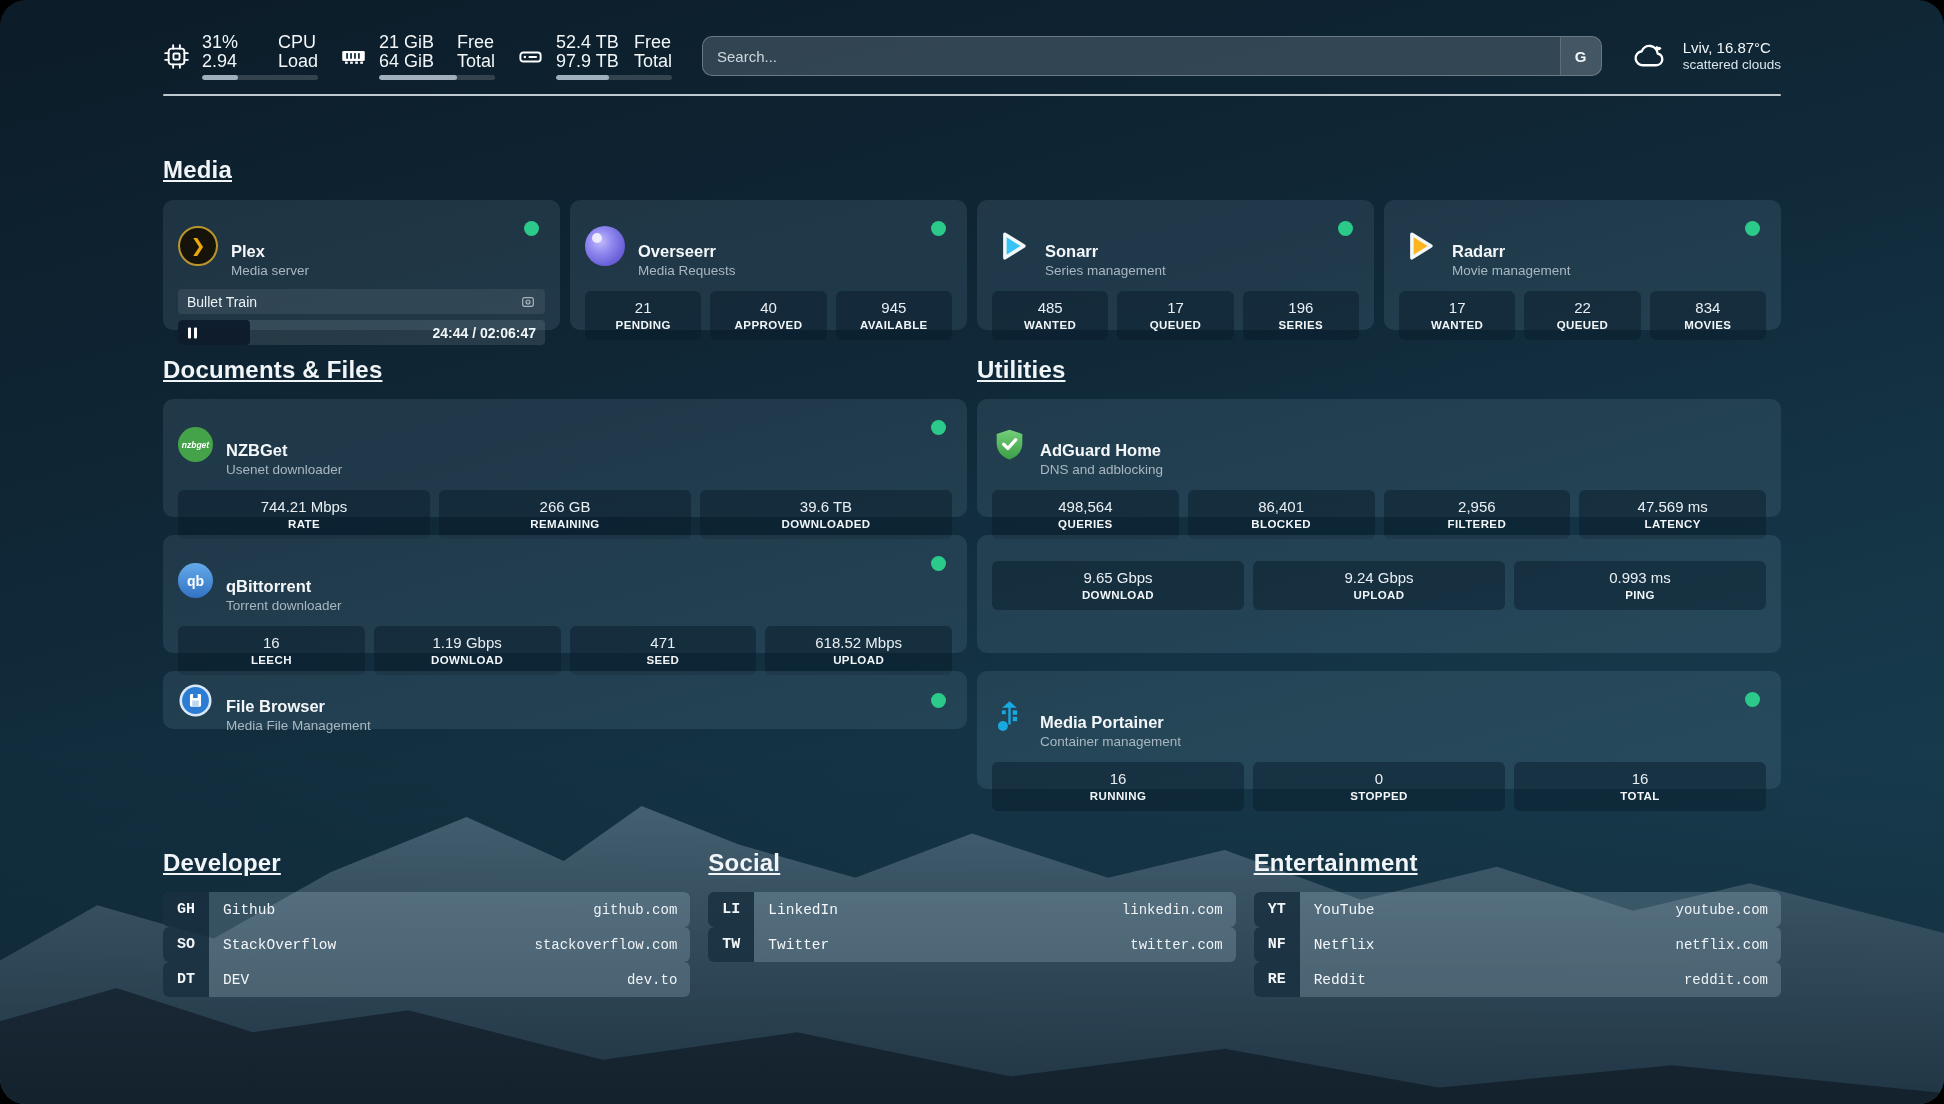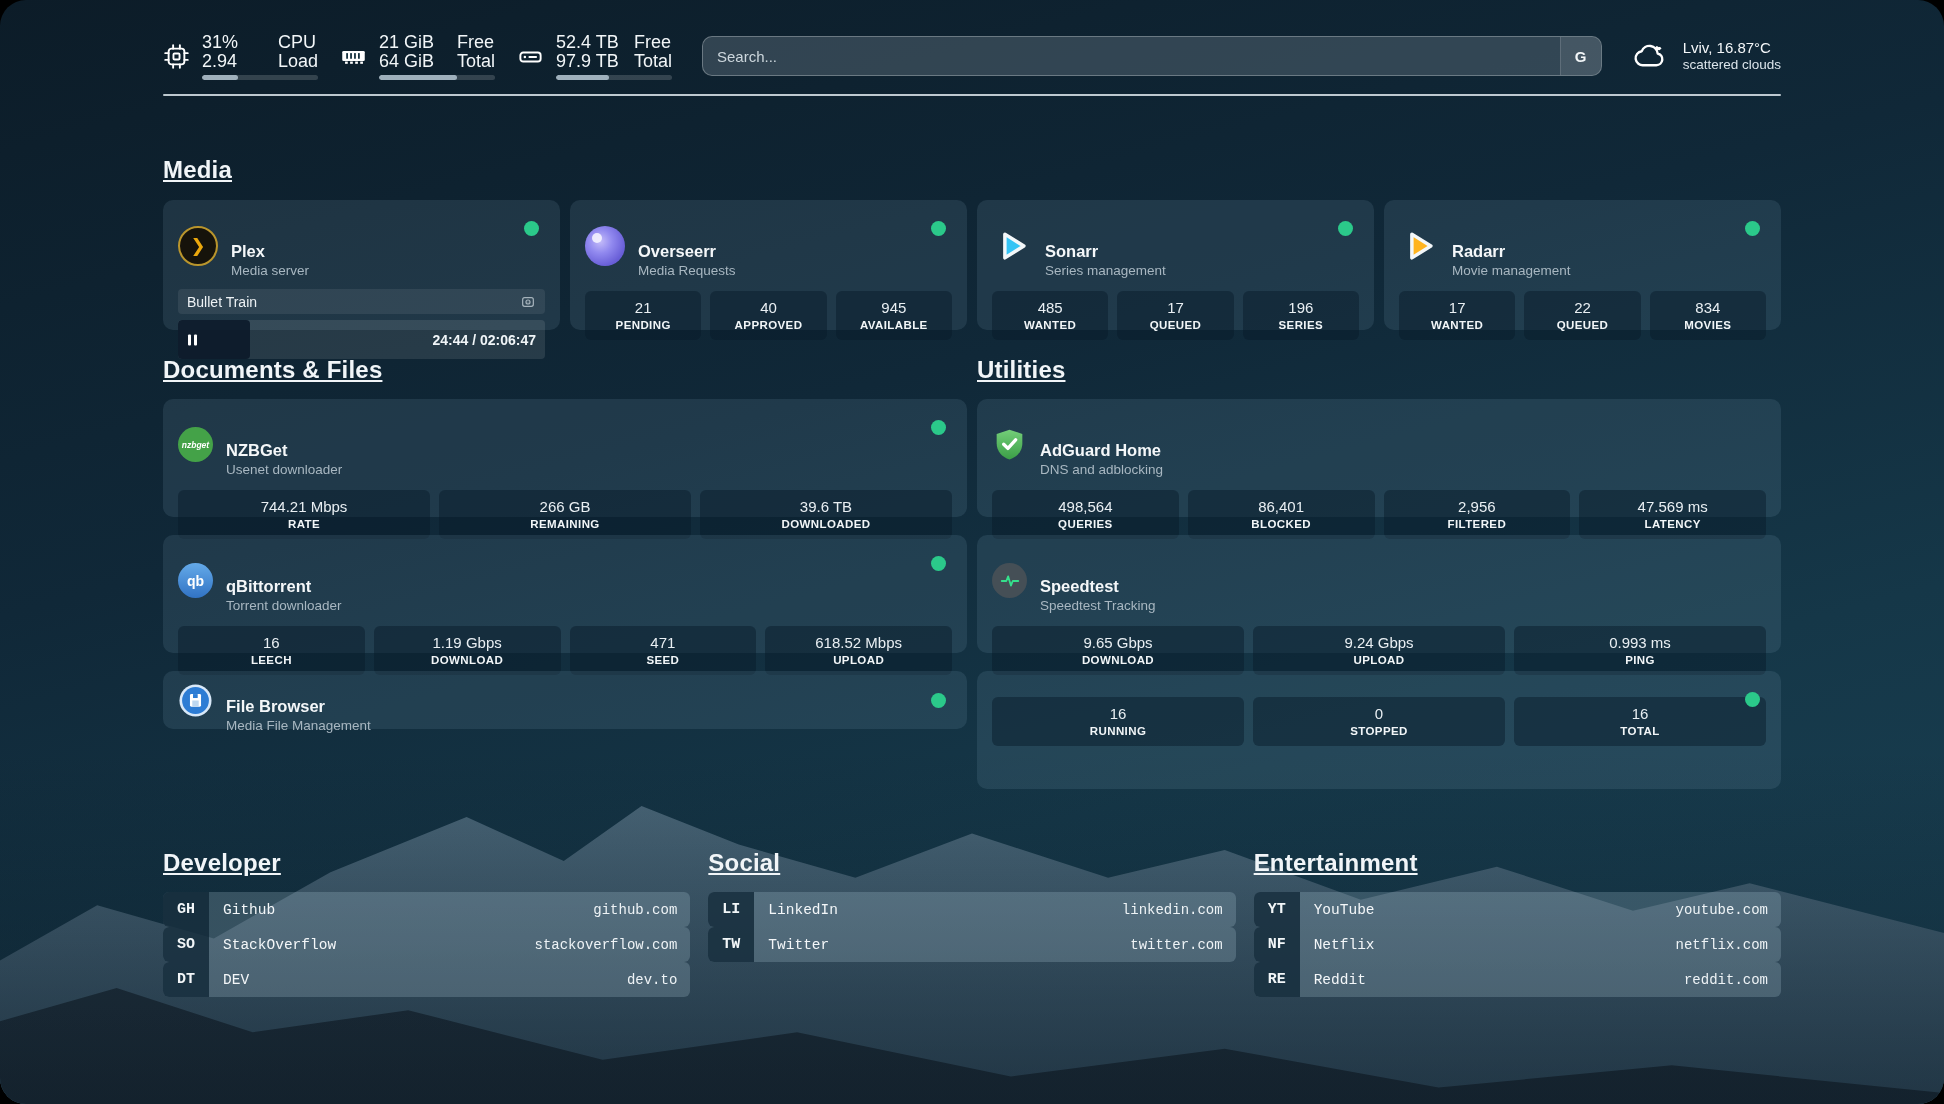--- a/index.html
+++ b/index.html
@@ -60,21 +60,21 @@
   .plex{background:#16130b;border:2px solid #b9952c;box-sizing:border-box;color:#eba80d;font-size:18px;font-weight:800;}
   .overseerr{background:radial-gradient(circle at 38% 38%,#c4bcf9 0%,#9189ef 34%,#6a60d8 70%,#544ac4 100%);position:relative;overflow:hidden;}
   .overseerr span{position:absolute;left:7px;top:7px;width:10px;height:10px;border-radius:50%;background:#f4f2ff;opacity:.9;}
   .nzbget{background:#44a248;color:#fff;font-size:8.5px;font-style:italic;font-weight:700;}
   .qbit{background:linear-gradient(180deg,#64aae9,#3173c4);color:#fff;font-size:14px;font-weight:700;}
   .speedtest{background:#454f56;}
   .app-icon svg{display:block;}
   
   .now-playing{margin-top:11px;height:25px;border-radius:4px;background:rgba(255,255,255,.08);display:flex;align-items:center;padding:0 9px;font-size:14px;color:#edf2f5;}
   .np-cast{margin-left:auto;opacity:.7;display:flex;}
-  .progress-row{margin-top:6px;height:39px;border-radius:4px;background:rgba(255,255,255,.10);position:relative;overflow:hidden;}
+  .progress-row{margin-top:6px;height:25px;border-radius:4px;background:rgba(255,255,255,.10);position:relative;overflow:hidden;}
   .elapsed{position:absolute;left:0;top:0;bottom:0;background:rgba(12,26,42,.92);border-radius:4px;}
   .pause{position:absolute;left:10px;top:50%;transform:translateY(-50%);display:flex;gap:3px;cursor:pointer;}
   .pause i{display:block;width:3px;height:11px;border-radius:1px;background:#fff;}
   .time{position:absolute;right:9px;top:50%;transform:translateY(-50%);font-size:14px;font-weight:700;color:#f0f5f8;white-space:nowrap;}
   
   .two-col{margin-top:26px;display:grid;grid-template-columns:1fr 1fr;gap:10px;align-items:start;}
   .col-cards{margin-top:15px;display:flex;flex-direction:column;gap:18px;}
   .card-wide{height:118px;}
   
   .bookmarks{margin-top:60px;display:grid;grid-template-columns:1fr 1fr 1fr;gap:18px;}
@@ -433,49 +433,54 @@
                   <div class="tile-label">FILTERED</div>
                 </div>
               <div class="tile">
                   <div class="tile-value">47.569 ms</div>
                   <div class="tile-label">LATENCY</div>
                 </div>
             </div>
           </div>
 
           <div class="card card-wide">
-            <div class="app-head">
-              <div class="app-icon icon-sm speedtest">
-                <svg width="22" height="22" viewBox="0 0 24 24">
-                    <polyline points="3,12 8,12 10,7 13,17 15,12 21,12" fill="none" stroke="#35e08c" stroke-width="2" stroke-linecap="round" stroke-linejoin="round"></polyline>
-                  </svg>
-              </div>
-              <div class="app-titles">
-                <div class="app-title">Speedtest</div>
-                <div class="app-sub">Speedtest Tracking</div>
-              </div>
-            </div>
             <div class="tiles">
               <div class="tile">
                   <div class="tile-value">9.65 Gbps</div>
                   <div class="tile-label">DOWNLOAD</div>
                 </div>
               <div class="tile">
                   <div class="tile-value">9.24 Gbps</div>
                   <div class="tile-label">UPLOAD</div>
                 </div>
               <div class="tile">
                   <div class="tile-value">0.993 ms</div>
                   <div class="tile-label">PING</div>
                 </div>
             </div>
           </div>
 
           <div class="card card-wide">
             <span class="dot"></span>
+            <div class="app-head">
+              <div class="app-icon icon-sm">
+                <svg width="35" height="35" viewBox="0 0 24 24" fill="#18a9e0">
+                  <path d="M12 1.5 17 6H7Z"></path>
+                    <rect x="11.2" y="5.5" width="1.6" height="12"></rect>
+                  <circle cx="7.5" cy="18.5" r="3.4"></circle>
+                  <rect x="14.2" y="7.8" width="3" height="3"></rect>
+                    <rect x="14.2" y="12.2" width="3" height="3"></rect>
+                  <rect x="6.8" y="7.8" width="2.6" height="2.6"></rect>
+                </svg>
+              </div>
+              <div class="app-titles">
+                <div class="app-title">Media Portainer</div>
+                <div class="app-sub">Container management</div>
+              </div>
+            </div>
             <div class="tiles">
               <div class="tile">
                   <div class="tile-value">16</div>
                   <div class="tile-label">RUNNING</div>
                 </div>
               <div class="tile">
                   <div class="tile-value">0</div>
                   <div class="tile-label">STOPPED</div>
                 </div>
               <div class="tile">

